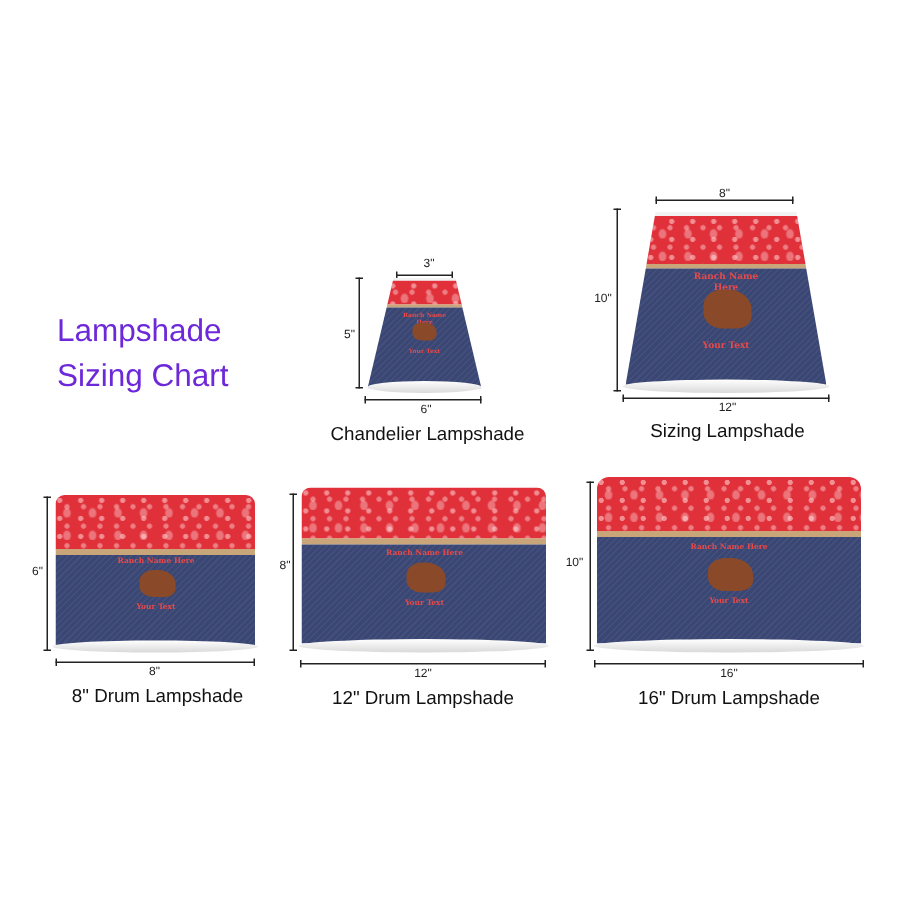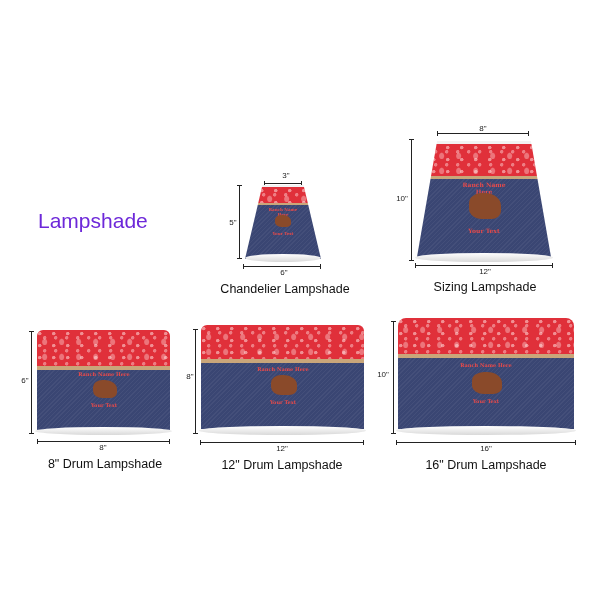--- a/index.html
+++ b/index.html
@@ -26,20 +26,21 @@
   .rim { background:linear-gradient(#ffffff, #d9d9d9); border-radius:50%; }
   .shade-wrap { position:absolute; overflow:hidden; }
   .emblem { position:absolute; text-align:center; font-family:"DejaVu Serif", serif; font-weight:bold; color:#e84a4a; }
   .horse { position:absolute; background:#8a4a2a; border-radius:40% 50% 30% 40%; }
 </style>
 </head>
 <body>
 
 <div class="abs title">
   <div>Lampshade</div>
+  <div>Sizing Chart</div>
 </div>
 
 <div>
 
   <div class="abs dim" style="left:276px;top:171px;width:20px;">3"</div>
   <div class="hline" style="left:264px;top:183px;width:38px;"></div>
   <div class="tick-h" style="left:264px;top:181px;"></div>
   <div class="tick-h" style="left:301px;top:181px;"></div>
 
   <div class="abs dim" style="left:226px;top:218px;width:14px;">5"</div>

